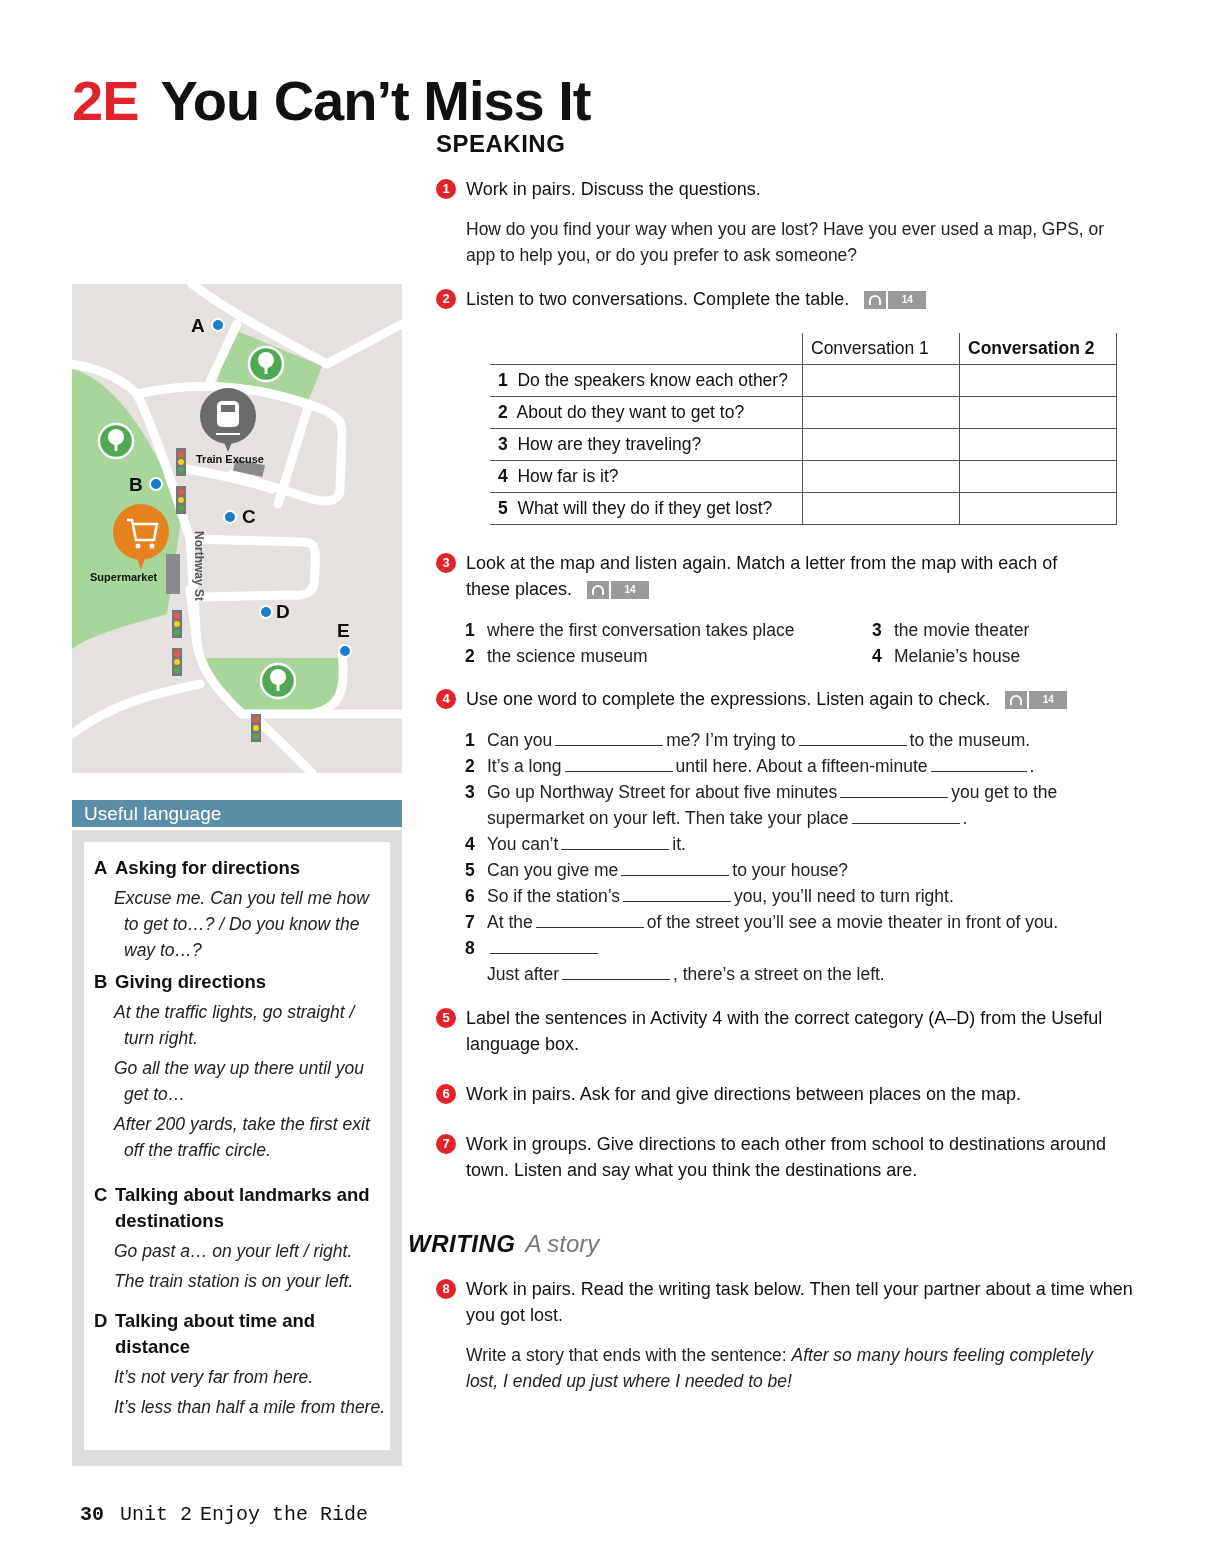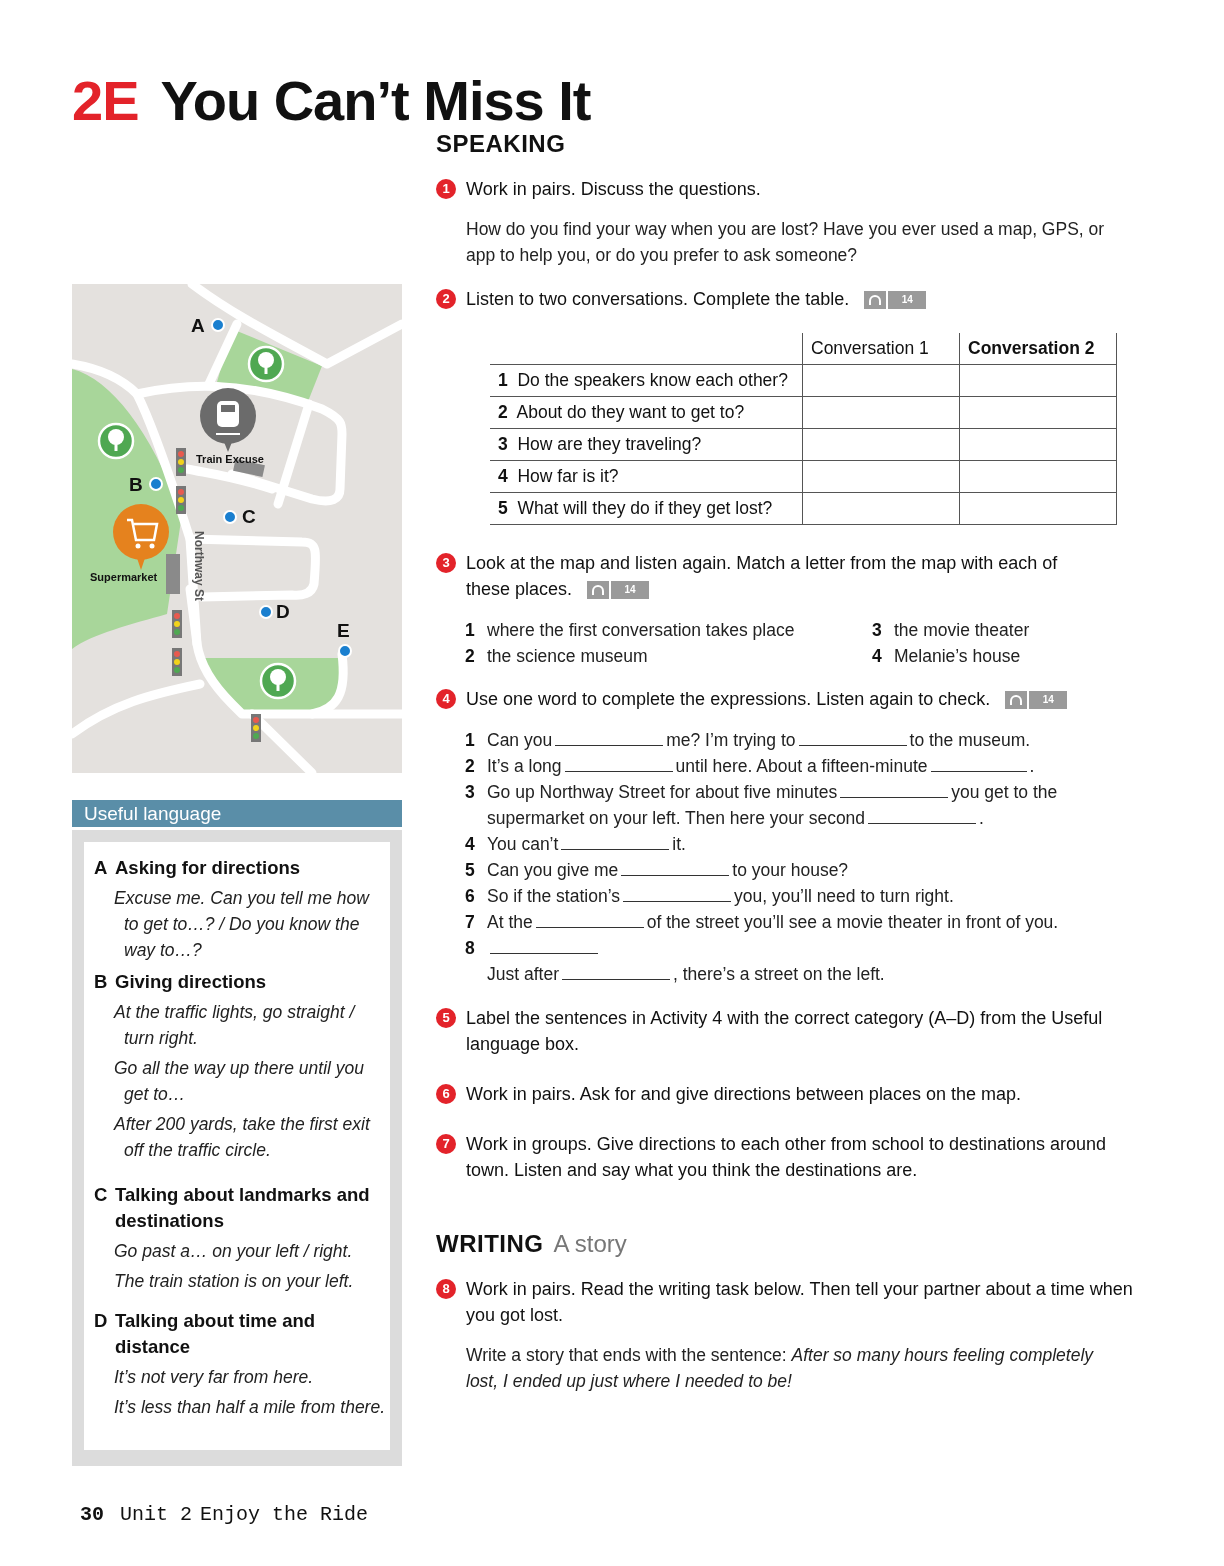--- a/index.html
+++ b/index.html
@@ -142,42 +142,42 @@
             <path d="M2 11 V7 A5 5 0 0 1 12 7 V11" stroke="#fff" stroke-width="2" fill="none"></path>
           </svg>
       </span>
       <span class="tr">14</span>
     </span>
   </div>
 </div>
 <div class="abs list" style="left:465px; top:727px; width:665px;">
   <div class="row"><span class="n">1</span><span>Can you</span><span class="blank w108"></span><span>me? I’m trying to</span><span class="blank w108"></span><span>to the museum.</span></div>
   <div class="row"><span class="n">2</span><span>It’s a long</span><span class="blank w108"></span><span>until here. About a fifteen-minute</span><span class="blank w96"></span><span>.</span></div>
-  <div class="row"><span class="n">3</span><span>Go up Northway Street for about five minutes</span><span class="blank w108"></span><span>you get to the</span><br><span>supermarket on your left. Then here your second</span><span class="blank w108"></span><span>.</span></div>
+  <div class="row"><span class="n">3</span><span>Go up Northway Street for about five minutes</span><span class="blank w108"></span><span>you get to the</span><br><span>supermarket on your left. Then take your place</span><span class="blank w108"></span><span>.</span></div>
   <div class="row"><span class="n">4</span><span>You can’t</span><span class="blank w108"></span><span>it.</span></div>
   <div class="row"><span class="n">5</span><span>Can you give me</span><span class="blank w108"></span><span>to your house?</span></div>
   <div class="row"><span class="n">6</span><span>So if the station’s</span><span class="blank w108"></span><span>you, you’ll need to turn right.</span></div>
   <div class="row"><span class="n">7</span><span>At the</span><span class="blank w108"></span><span>of the street you’ll see a movie theater in front of you.</span></div>
   <div class="row"><span class="n">8</span><span class="blank w108"></span><br><span>Just after</span><span class="blank w108"></span><span>, there’s a street on the left.</span></div>
 </div>
 
 <div class="abs ex" style="top:1005px;">
   <span class="num">5</span>
   <div class="txt" style="width:640px;">Label the sentences in Activity 4 with the correct category (A–D) from the Useful language box.</div>
 </div>
 <div class="abs ex" style="top:1081px;">
   <span class="num">6</span>
   <div class="txt">Work in pairs. Ask for and give directions between places on the map.</div>
 </div>
 <div class="abs ex" style="top:1131px;">
   <span class="num">7</span>
   <div class="txt" style="width:640px;">Work in groups. Give directions to each other from school to destinations around town. Listen and say what you think the destinations are.</div>
 </div>
 
-<div class="abs h-section" style="left:436px; top:1230px;">
+<div class="abs h-section" style="left:408px; top:1230px;font-style:italic;">
   <span>WRITING</span><span class="sub">A story</span>
 </div>
 <div class="abs ex" style="top:1276px;">
   <span class="num">8</span>
   <div class="txt" style="width:670px;">Work in pairs. Read the writing task below. Then tell your partner about a time when you got lost.</div>
   <div class="body-txt" style="width:650px;"><span>Write a story that ends with the sentence: </span><i>After so many hours feeling completely lost, I ended up just where I needed to be!</i></div>
 </div>
 
 <div class="abs map">
   <svg width="330" height="489" viewBox="0 0 330 489">

